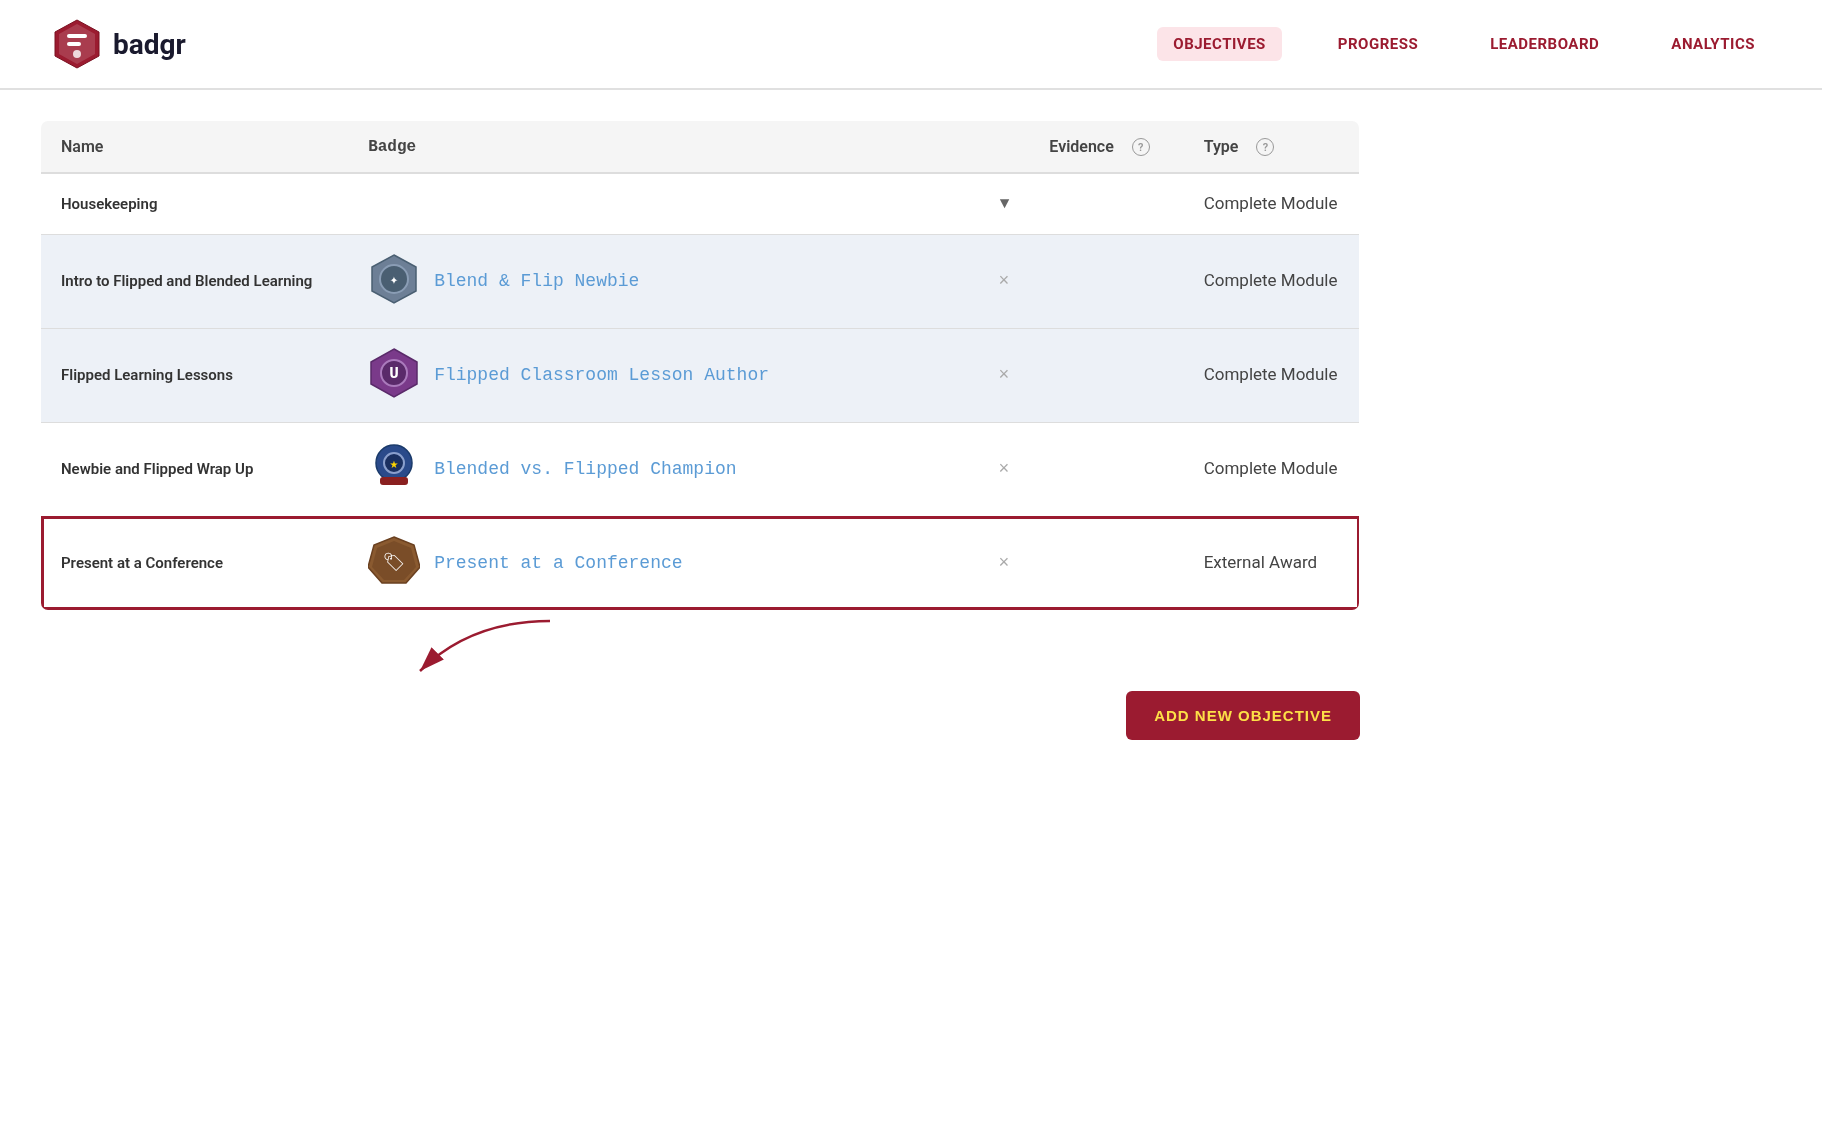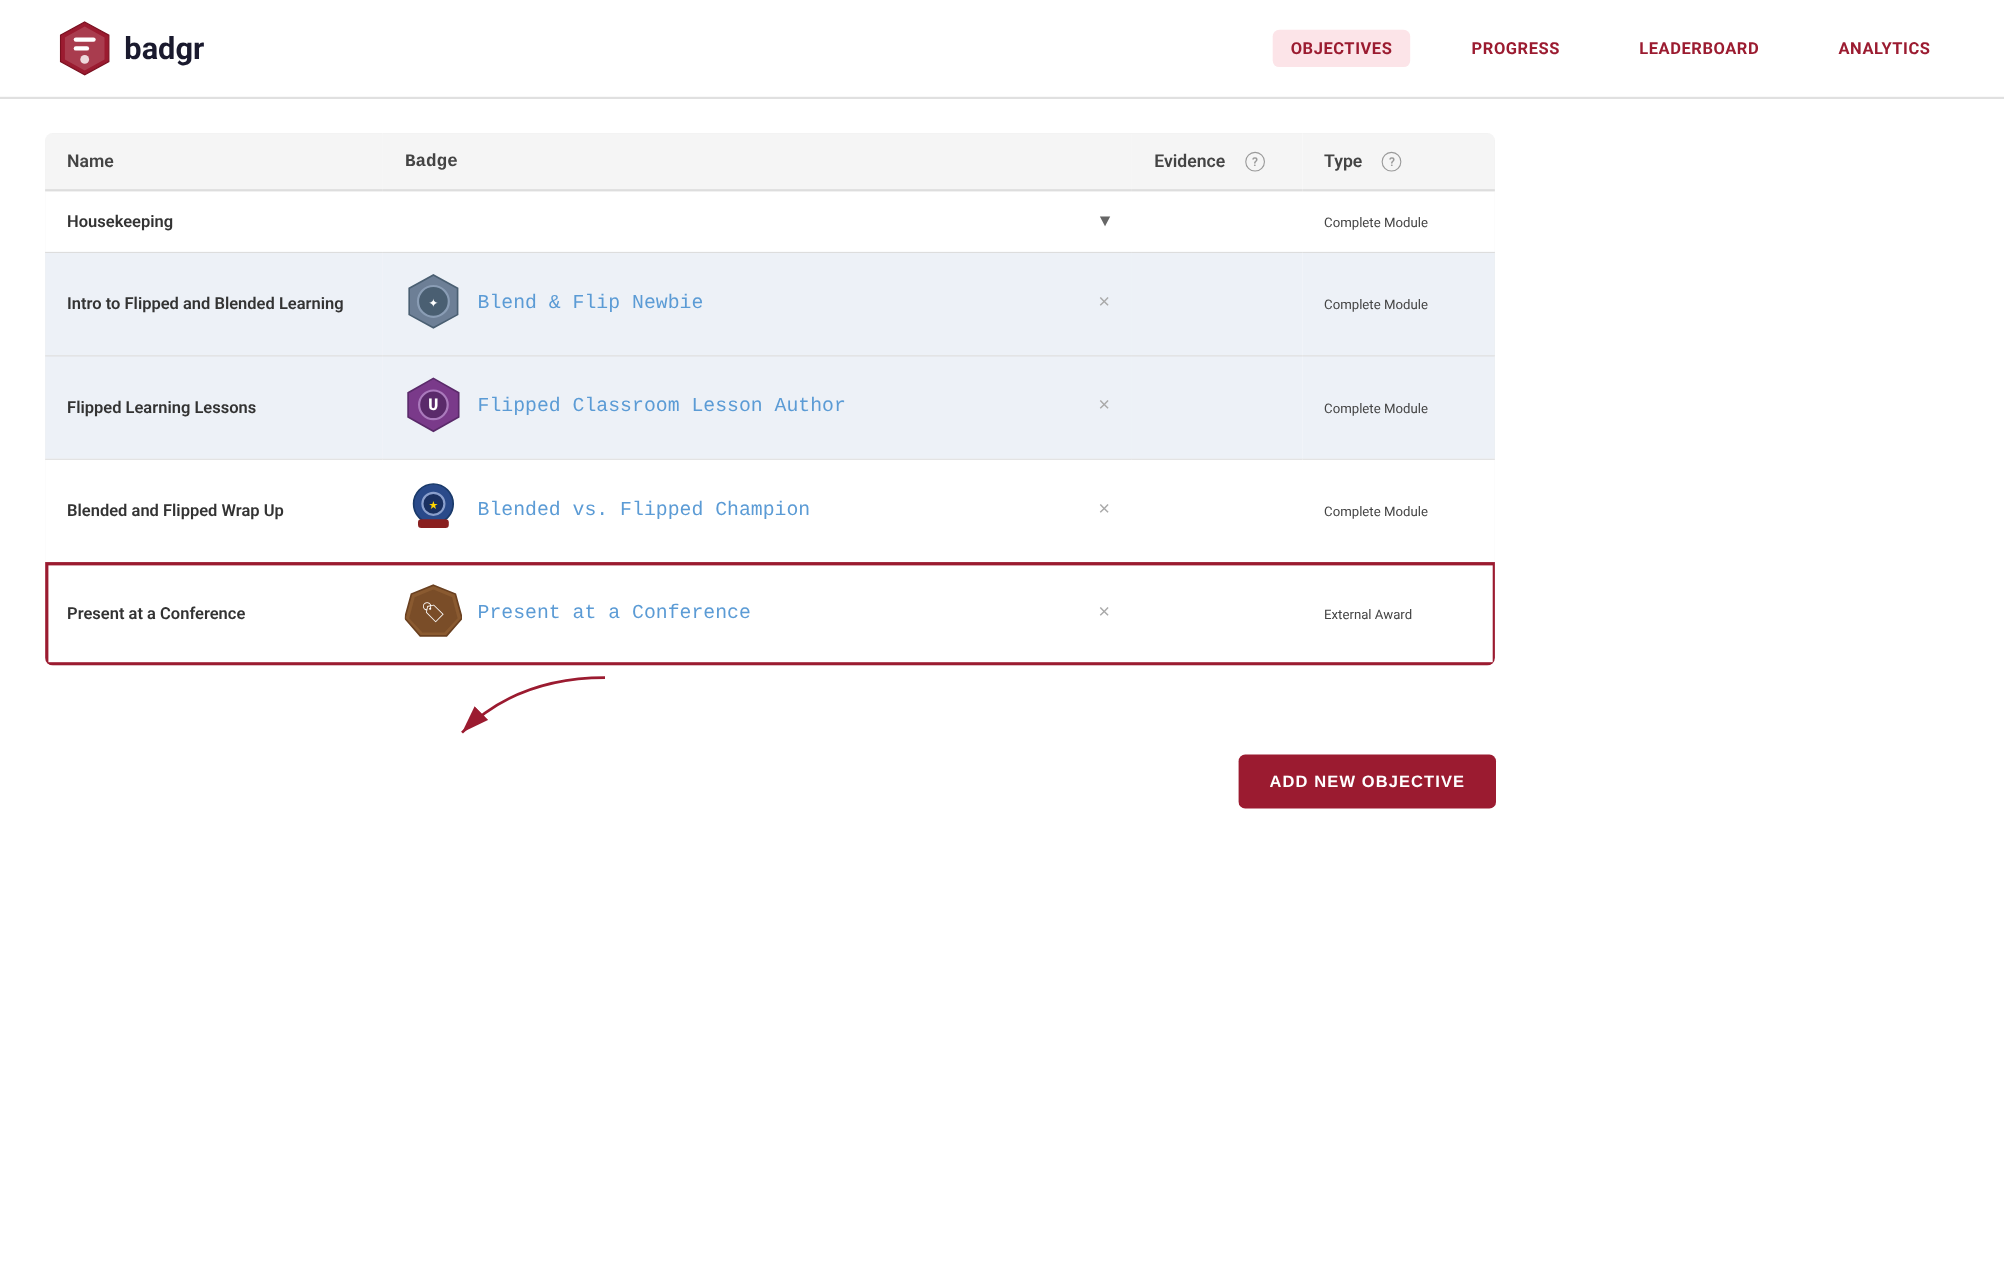--- a/index.html
+++ b/index.html
@@ -115,21 +115,21 @@
       text-decoration: none;
     }
     .badge-x {
       margin-left: auto;
       color: #aaa;
       font-size: 18px;
       cursor: pointer;
     }
 
     .type-text {
-      font-size: 12px;
+      font-size: 17px;
       color: #444;
       line-height: 1.4;
     }
 
     
     .annotation-area {
       position: relative;
       height: 60px;
       margin-top: 0;
     }
@@ -140,21 +140,21 @@
     }
 
     
     .add-btn-area {
       display: flex;
       justify-content: flex-end;
       margin-top: 20px;
     }
     .add-btn {
       background: #9b1b30;
-      color: #ffffff;
+      color: #fde047;
       border: none;
       padding: 16px 28px;
       font-size: 15px;
       font-weight: 700;
       letter-spacing: 1px;
       text-transform: uppercase;
       border-radius: 6px;
       cursor: pointer;
     }
 
@@ -245,21 +245,21 @@
                   <text x="26" y="31" text-anchor="middle" fill="white" font-size="16" font-weight="bold">U</text>
                 </svg></div>
               <a class="badge-link" href="#">Flipped Classroom Lesson Author</a>
               <span class="badge-x">×</span>
             </div>
           </td>
           <td class="col-evidence"></td>
           <td class="col-type"><span class="type-text">Complete Module</span></td>
         </tr>
         <tr>
-          <td class="col-name"><span class="name-bold">Blended and Flipped Wrap Up</span></td>
+          <td class="col-name"><span class="name-bold">Newbie and Flipped Wrap Up</span></td>
           <td class="col-badge">
             <div class="badge-cell">
               <div><svg width="52" height="52" viewBox="0 0 52 52">
                   <circle cx="26" cy="22" r="18" fill="#2a4a8a" stroke="#1a3a6a" stroke-width="1.5"></circle>
                   <rect x="12" y="36" width="28" height="8" rx="3" fill="#8a2020"></rect>
                   <circle cx="26" cy="22" r="10" fill="#1a3060" stroke="#8a9fcc" stroke-width="2"></circle>
                   <text x="26" y="27" text-anchor="middle" fill="gold" font-size="14">★</text>
                 </svg></div>
               <a class="badge-link" href="#">Blended vs. Flipped Champion</a>
               <span class="badge-x">×</span>

